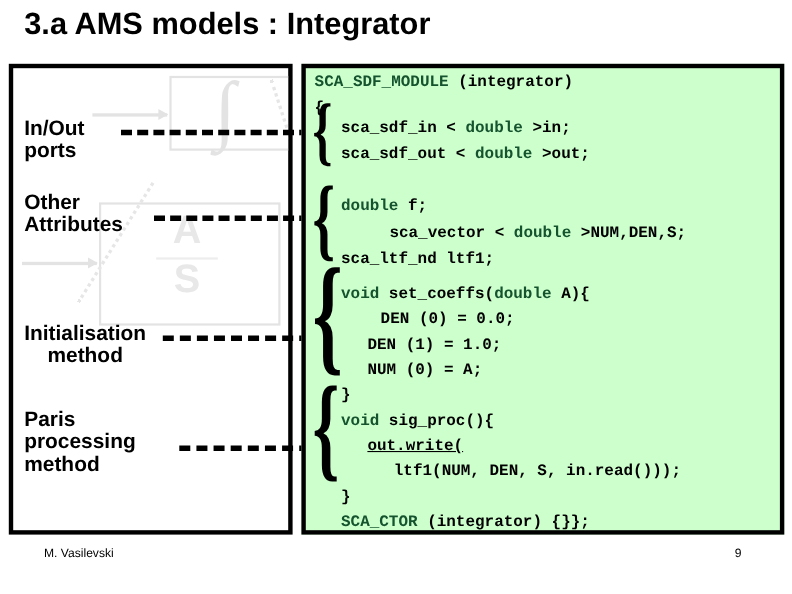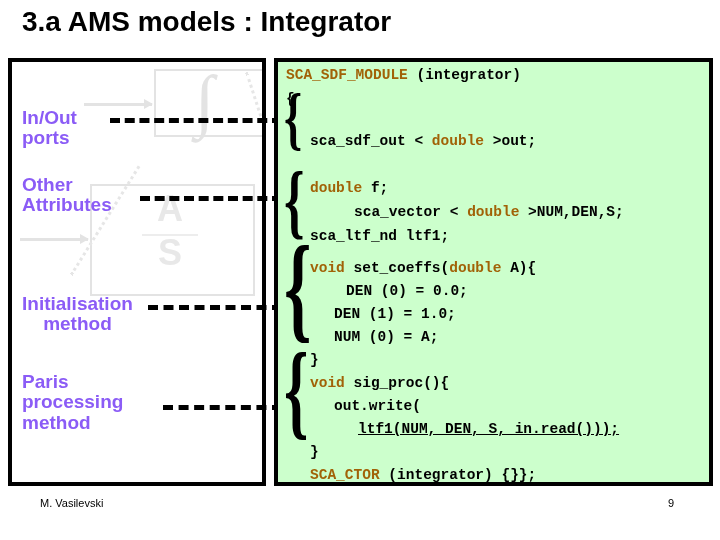--- a/index.html
+++ b/index.html
@@ -90,21 +90,21 @@
     position: absolute;
     background: #ededed;
   }
 
   
   .panel-label {
     position: absolute;
     font-family: "Liberation Sans", sans-serif;
     font-size: 19px;
     font-weight: bold;
-    color: #8b5cf6;
+    color: #000000;
     line-height: 1.07;
     white-space: pre-line;
   }
 
   
   .dashed {
     position: absolute;
     height: 0;
     border-top: 5px dashed #000000;
   }
@@ -123,21 +123,21 @@
   }
   .code-line {
     position: absolute;
     font-family: "Liberation Mono", monospace;
     font-size: 14.5px;
     font-weight: bold;
     color: #000000;
     white-space: pre;
     line-height: 1;
   }
-  .kw { color: #a16207; }
+  .kw { color: #14532d; }
 
   
   .brace {
     position: absolute;
     font-family: "Liberation Serif", serif;
     color: #000000;
     font-weight: bold;
     line-height: 1;
     transform-origin: center center;
     user-select: none;
@@ -197,32 +197,33 @@
 
   <div id="code-panel">
 
     <div class="brace" style="left:6px; top:34px; font-size:46px; transform:scaleY(1.5);">{</div>
     <div class="brace" style="left:6px; top:113px; font-size:52px; transform:scaleY(1.6);">{</div>
     <div class="brace" style="left:6px; top:191px; font-size:70px; transform:scaleY(1.7);">{</div>
     <div class="brace" style="left:6px; top:297px; font-size:62px; transform:scaleY(1.7);">{</div>
 
     <div class="code-line" style="left:8px;  top:6px;"><span class="kw">SCA_SDF_MODULE</span><span> (integrator)</span></div>
     <div class="code-line" style="left:8px;  top:30px;"><span>{</span></div>
+    <div class="code-line" style="left:32px; top:48px;"><span>sca_sdf_in &lt; </span><span class="kw">double</span><span> &gt;in;</span></div>
     <div class="code-line" style="left:32px; top:72px;"><span>sca_sdf_out &lt; </span><span class="kw">double</span><span> &gt;out;</span></div>
     <div class="code-line" style="left:32px; top:119px;"><span class="kw">double</span><span> f;</span></div>
     <div class="code-line" style="left:32px; top:143px;margin-left:44px;"><span>sca_vector &lt; </span><span class="kw">double</span><span> &gt;NUM,DEN,S;</span></div>
     <div class="code-line" style="left:32px; top:167px;"><span>sca_ltf_nd ltf1;</span></div>
     <div class="code-line" style="left:32px; top:199px;"><span class="kw">void</span><span> set_coeffs(</span><span class="kw">double</span><span> A){</span></div>
     <div class="code-line" style="left:68px; top:222px;"><span>DEN (0) = 0.0;</span></div>
     <div class="code-line" style="left:56px; top:245px;"><span>DEN (1) = 1.0;</span></div>
     <div class="code-line" style="left:56px; top:268px;"><span>NUM (0) = A;</span></div>
     <div class="code-line" style="left:32px; top:291px;"><span>}</span></div>
     <div class="code-line" style="left:32px; top:314px;"><span class="kw">void</span><span> sig_proc(){</span></div>
-    <div class="code-line" style="left:56px; top:337px;"><span>out.write(</span></div>
-    <div class="code-line" style="left:80px; top:360px;text-decoration:underline;"><span>ltf1(NUM, DEN, S, in.read()));</span></div>
+    <div class="code-line" style="left:56px; top:337px;text-decoration:underline;"><span>out.write(</span></div>
+    <div class="code-line" style="left:80px; top:360px;"><span>ltf1(NUM, DEN, S, in.read()));</span></div>
     <div class="code-line" style="left:32px; top:383px;"><span>}</span></div>
     <div class="code-line" style="left:32px; top:406px;"><span class="kw">SCA_CTOR</span><span> (integrator) {}};</span></div>
   </div>
 
   <div class="footer-text" id="footer-author">M. Vasilevski</div>
   <div class="footer-text" id="footer-page">9</div>
 
 </div>
 
 </body></html>

